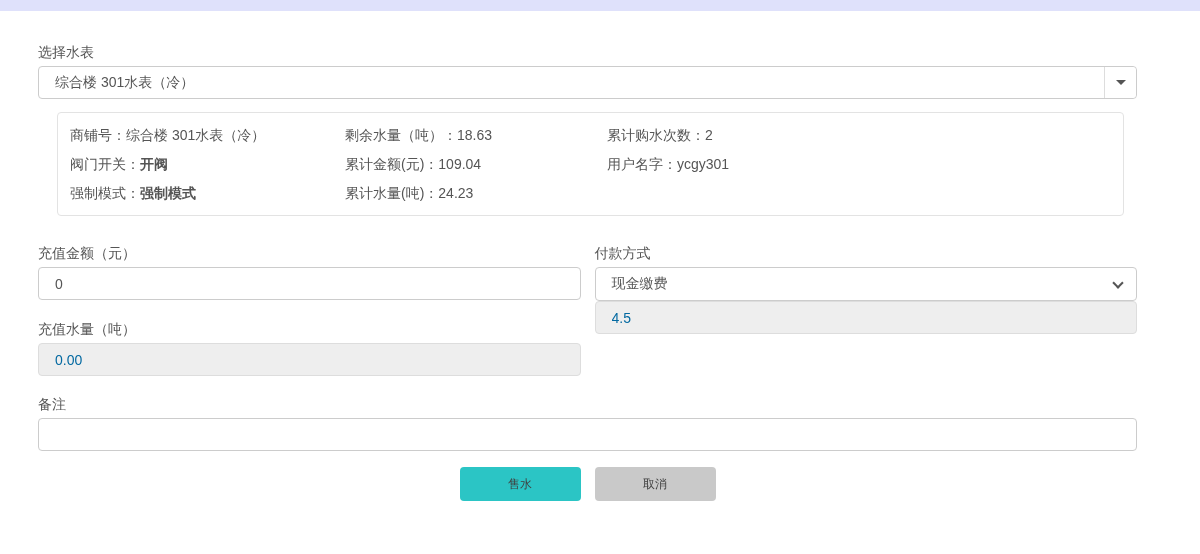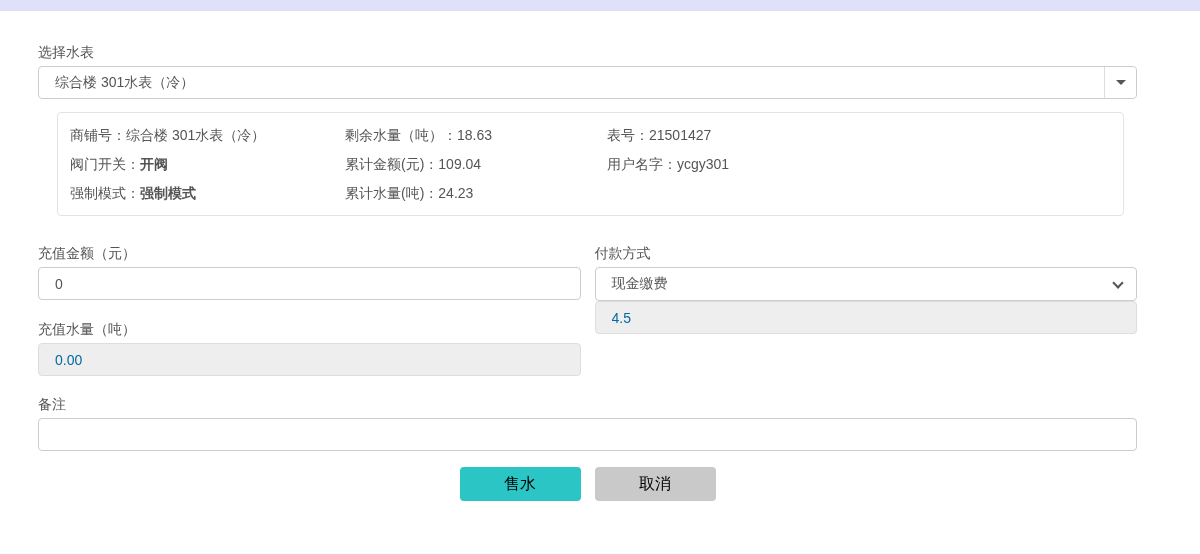--- a/index.html
+++ b/index.html
@@ -65,21 +65,21 @@
   .chevron {
     position: absolute; right: 14px; top: 11px;
     width: 8px; height: 8px;
     border-right: 2px solid #555; border-bottom: 2px solid #555;
     transform: rotate(45deg);
   }
 
   .btn-row { margin-top: 16px; display: flex; justify-content: center; gap: 14px; }
   .btn {
     width: 121px; height: 34px; border: none; border-radius: 4px;
-    font-size: 16px; color: #000000; cursor: pointer; line-height: 34px; text-align: center;
+    font-size: 12px; color: #404040; cursor: pointer; line-height: 34px; text-align: center;
     font-family: "Liberation Sans", "DejaVu Sans", sans-serif;
   }
 </style>
 </head>
 <body>
 
 <div class="topbar" style="background: rgb(223, 225, 251);"></div>
 
 <div class="content">
 
@@ -87,21 +87,21 @@
   <div class="combo">
     <span class="combo-text">综合楼 301水表（冷）</span>
     <span class="combo-arrow-box">
       <span class="caret"></span>
     </span>
   </div>
 
   <div class="info-box">
     <div class="info-item"><span>商铺号：</span><span>综合楼 301水表（冷）</span></div>
     <div class="info-item"><span>剩余水量（吨）：</span><span>18.63</span></div>
-    <div class="info-item"><span>表号：</span><span>21501427</span></div>
+    <div class="info-item"><span>累计购水次数：</span><span>2</span></div>
     <div class="info-item"><span>阀门开关：</span><span class="strong">开阀</span></div>
     <div class="info-item"><span>累计金额(元)：</span><span>109.04</span></div>
     <div class="info-item"><span>用户名字：</span><span>ycgy301</span></div>
     <div class="info-item"><span>强制模式：</span><span class="strong">强制模式</span></div>
     <div class="info-item"><span>累计水量(吨)：</span><span>24.23</span></div>
   </div>
 
   <div class="row2">
     <div class="col">
       <div class="field-label">充值金额（元）</div>

